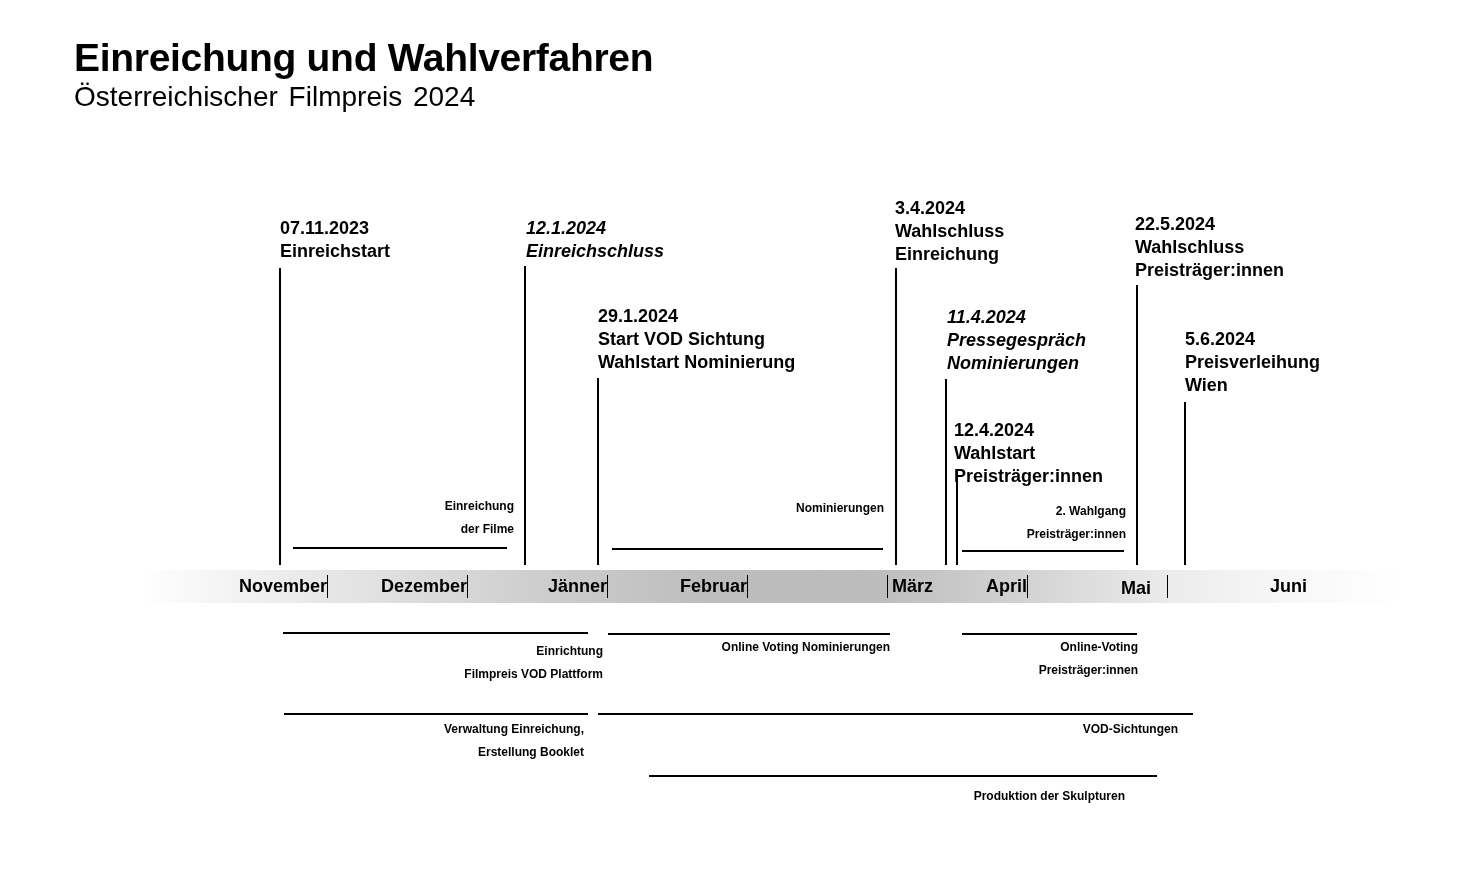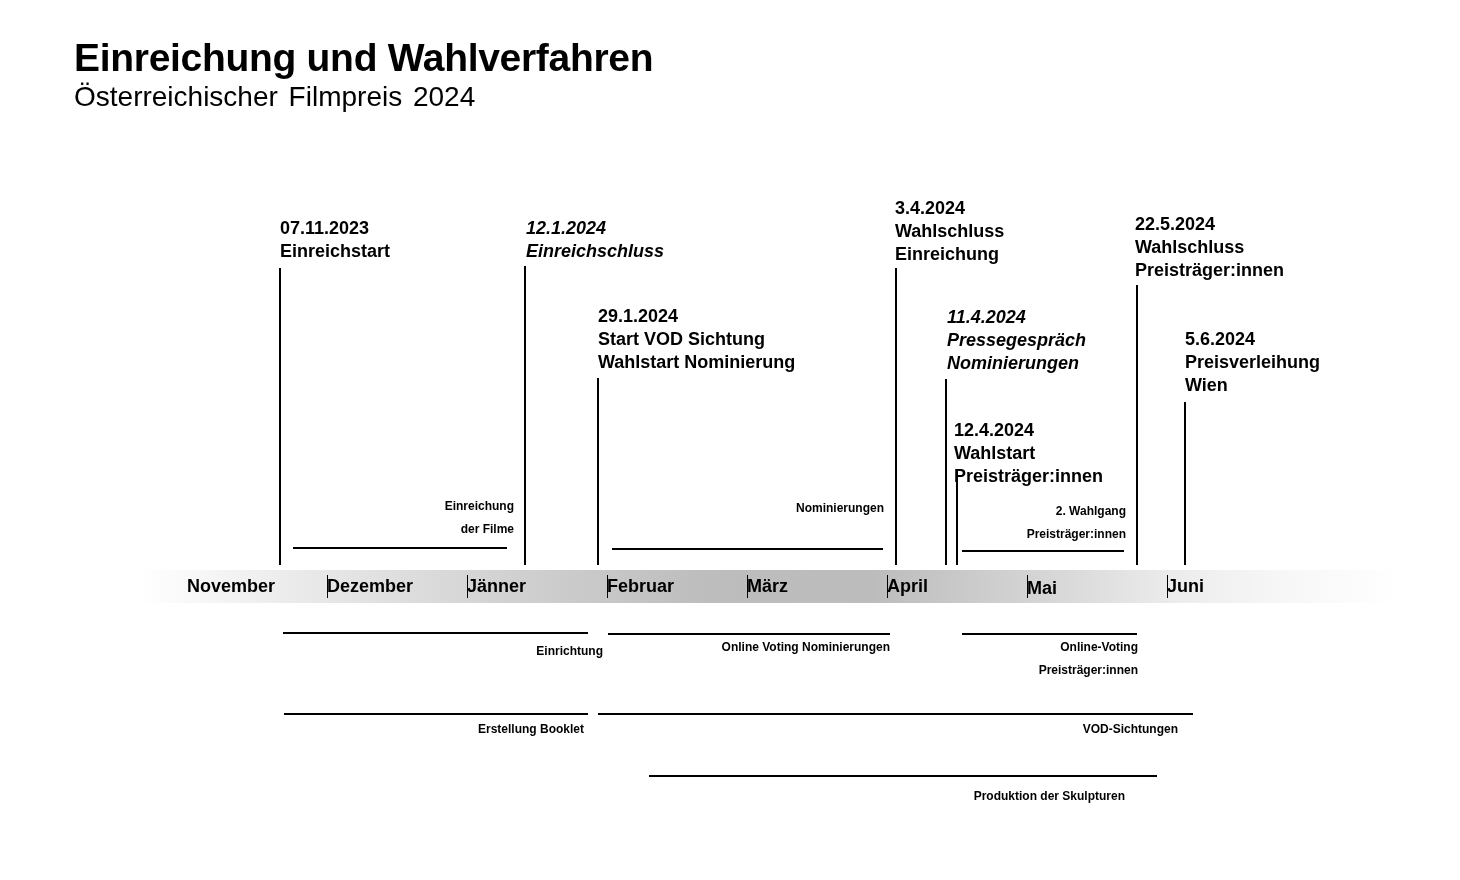--- a/index.html
+++ b/index.html
@@ -4,21 +4,21 @@
 <style>
   html, body { margin: 0; padding: 0; background: #ffffff; }
   body { width: 1460px; height: 880px; position: relative; overflow: hidden;
          font-family: "Liberation Sans", sans-serif; color: #000; }
   .title { position: absolute; left: 74px; top: 34px; font-size: 39px; font-weight: bold;
            letter-spacing: -0.3px; line-height: 48px; white-space: nowrap; }
   .subtitle { position: absolute; left: 74px; top: 83px; font-size: 28px; line-height: 28px;
               white-space: nowrap; word-spacing: 3px; }
   .band { position: absolute; left: 140px; top: 570px; width: 1260px; height: 33px;
           background: linear-gradient(to right, #ffffff 0%, #ebebeb 12%, #d0d0d0 30%, #bdbdbd 45%, #bcbcbc 58%, #d6d6d6 72%, #ececec 82%, #f6f6f6 90%, #ffffff 100%); }
-  .month { position: absolute; top: 570px; height: 33px; line-height: 33px; text-align: left;
+  .month { position: absolute; top: 570px; height: 33px; line-height: 33px; text-align: right;
            font-size: 18px; font-weight: bold; }
   .month-sep { position: absolute; top: 575px; width: 1px; height: 23px; background: #000; }
   .vline { position: absolute; width: 2px; background: #000; }
   .milestone { position: absolute; font-size: 18px; font-weight: bold; line-height: 23px; white-space: nowrap; }
   .hbar { position: absolute; height: 2px; background: #000; }
   .phase { position: absolute; font-size: 12px; font-weight: bold; line-height: 23px; text-align: right; white-space: nowrap; }
 </style>
 </head>
 <body>
 
@@ -28,21 +28,21 @@
 <div class="band"></div>
 
 <div class="month" style="left:187px;width:140px;">November</div>
 <div class="month-sep" style="left:327px;"></div>
 <div class="month" style="left:327px;width:140px;">Dezember</div>
 <div class="month-sep" style="left:467px;"></div>
 <div class="month" style="left:467px;width:140px;">Jänner</div>
 <div class="month-sep" style="left:607px;"></div>
 <div class="month" style="left:607px;width:140px;">Februar</div>
 <div class="month-sep" style="left:747px;"></div>
-<div class="month" style="left:747px;width:140px;">März</div>
+<div class="month" style="left:747px;width:140px;padding-left:46px;">März</div>
 <div class="month-sep" style="left:887px;"></div>
 <div class="month" style="left:887px;width:140px;">April</div>
 <div class="month-sep" style="left:1027px;"></div>
 <div class="month" style="left:1027px;width:124px;top:572px;">Mai</div>
 <div class="month-sep" style="left:1167px;"></div>
 <div class="month" style="left:1167px;width:140px;">Juni</div>
 
 <div class="vline" style="left:279px;top:268px;height:297px;"></div>
 <div class="vline" style="left:524px;top:266px;height:299px;"></div>
 <div class="vline" style="left:597px;top:378px;height:187px;"></div>
@@ -104,35 +104,37 @@
 
 <div class="phase" style="left:958px;top:500px;width:168px;">
   <div>2. Wahlgang</div>
   <div>Preisträger:innen</div>
 </div>
 <div class="hbar" style="left:962px;top:550px;width:162px;"></div>
 
 <div class="hbar" style="left:283px;top:632px;width:305px;"></div>
 <div class="phase" style="left:283px;top:640px;width:320px;">
   <div>Einrichtung</div>
+  <div>Filmpreis VOD Plattform</div>
 </div>
 
 <div class="hbar" style="left:608px;top:633px;width:282px;"></div>
 <div class="phase" style="left:608px;top:636px;width:282px;">
   <div>Online Voting Nominierungen</div>
 </div>
 
 <div class="hbar" style="left:962px;top:633px;width:175px;"></div>
 <div class="phase" style="left:958px;top:636px;width:180px;">
   <div>Online-Voting</div>
   <div>Preisträger:innen</div>
 </div>
 
 <div class="hbar" style="left:284px;top:713px;width:304px;"></div>
 <div class="phase" style="left:284px;top:718px;width:300px;">
+  <div>Verwaltung Einreichung,</div>
   <div>Erstellung Booklet</div>
 </div>
 
 <div class="hbar" style="left:598px;top:713px;width:595px;"></div>
 <div class="phase" style="left:598px;top:718px;width:580px;">
   <div>VOD-Sichtungen</div>
 </div>
 
 <div class="hbar" style="left:649px;top:775px;width:508px;"></div>
 <div class="phase" style="left:649px;top:785px;width:476px;">

